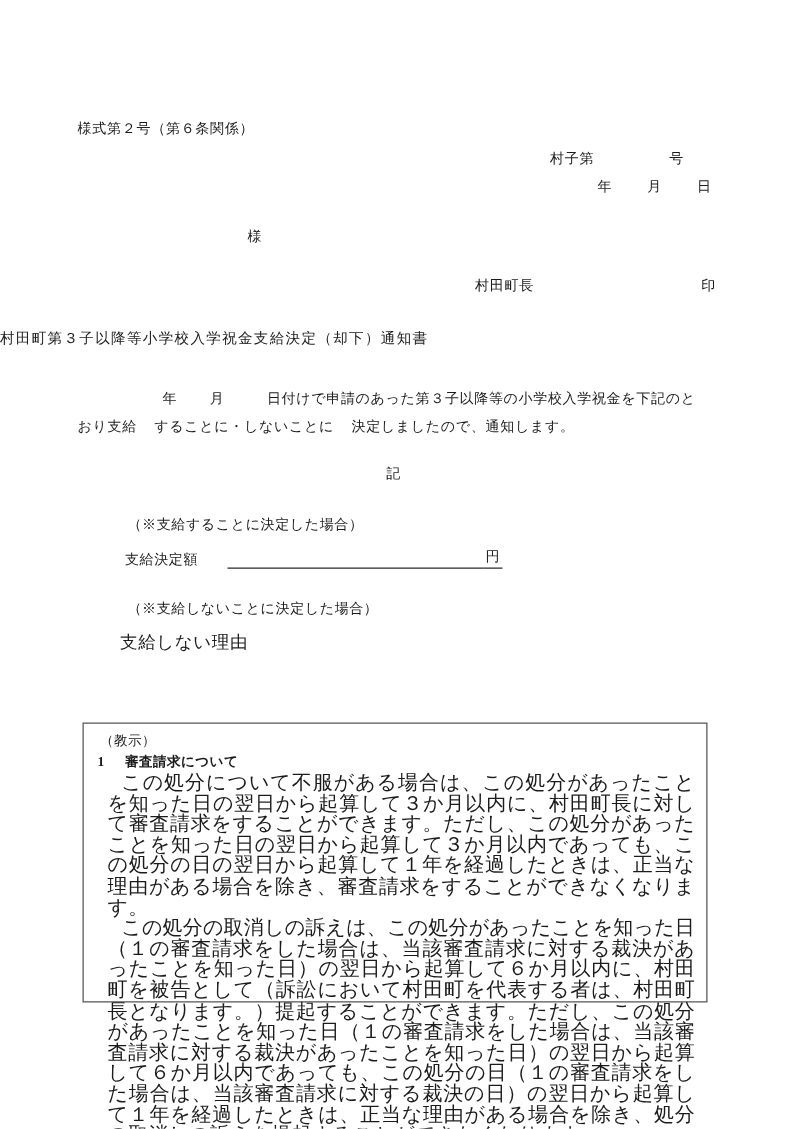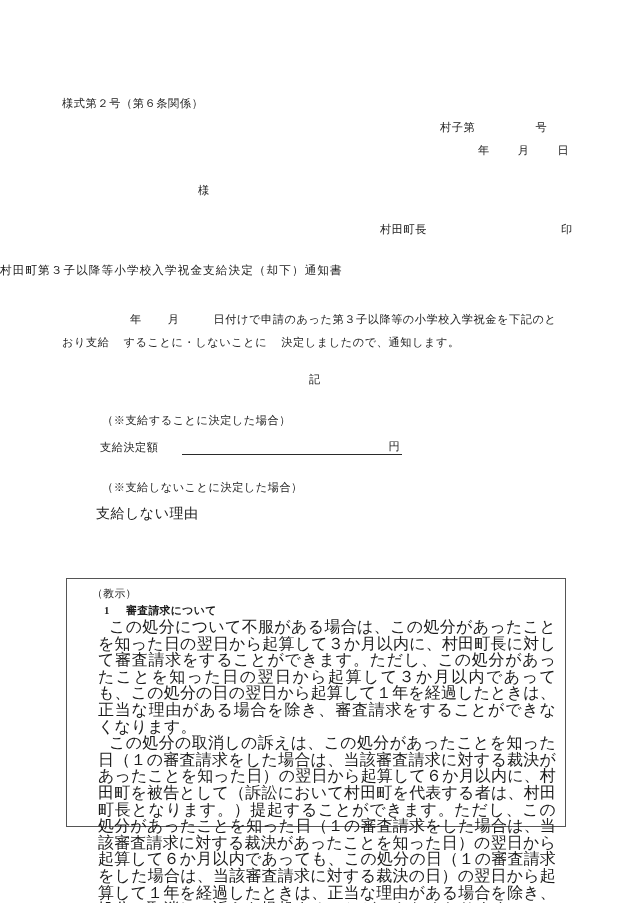--- a/index.html
+++ b/index.html
@@ -117,39 +117,39 @@
     font-size: 14px;
     letter-spacing: 0.5px;
   }
 
   
   .kyoji-box {
     position: absolute;
     left: 66px;
     top: 578px;
     width: 500px;
-    height: 249px;
+    height: 224px;
     border: 1px solid #555555;
     box-sizing: border-box;
     background: #fff;
-    padding: 6px 9px 6px 21px;
+    padding: 6px 9px 6px 9px;
   }
   .kyoji-title {
     font-size: 10.8px;
     letter-spacing: 0.4px;
     line-height: 16px;
     margin: 0 0 1px 4px;
   }
   .kyoji-item { margin-bottom: 0; }
   .kyoji-head {
     font-size: 10.8px;
     letter-spacing: 0.4px;
     line-height: 17px;
     font-weight: bold;
-    margin-left: 16px;
+    margin-left: 2px;
   }
   .kyoji-head .num { display: inline-block; width: 22px; }
   .kyoji-body {
     font-size: 16px;
     line-height: 16.6px;
     letter-spacing: 0.15px;
     text-align: justify;
     text-justify: inter-character;
     margin: 0 0 0 10px;
     text-indent: 11px;

